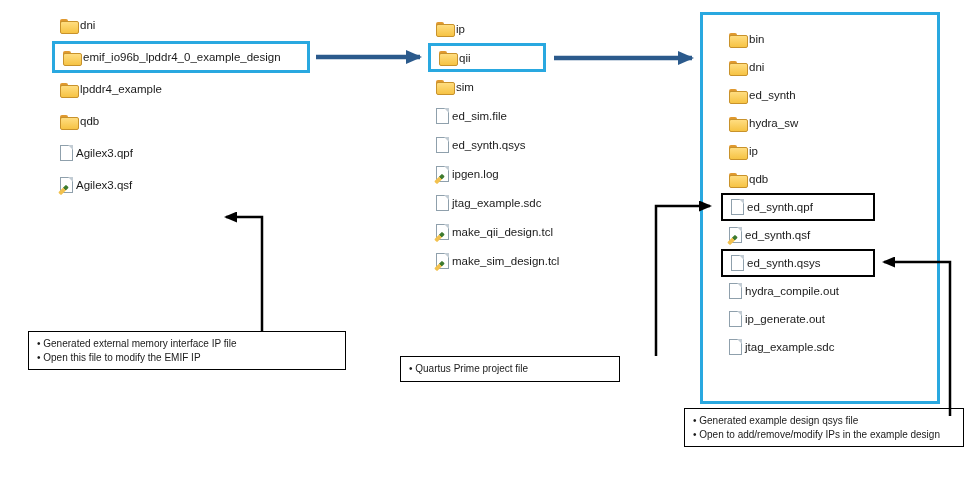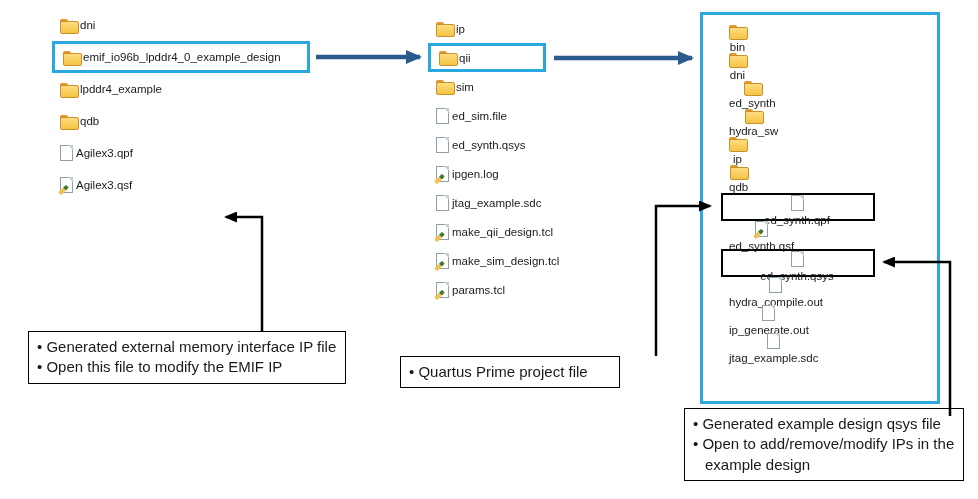--- a/index.html
+++ b/index.html
@@ -19,21 +19,21 @@
 
   
   .panel{position:absolute;}
   .row{
     display:flex;align-items:center;gap:3px;
     padding:0 10px 0 8px;width:fit-content;
     font-size:11.5px;white-space:nowrap;
   }
   .panel-left .row{height:32px;}
   .panel-mid  .row{height:29px;}
-  .panel-right .row{height:28px;margin-left:18px;flex-direction:column;}
+  .panel-right .row{height:28px;margin-left:18px;}
 
   .hl-blue{border:3px solid var(--highlight-blue);}
   .box-black{border:2px solid var(--arrow-black);}
   .panel-left .hl-blue{min-width:258px;}
   .panel-mid  .hl-blue{min-width:118px;}
   .panel-left .box-black{min-width:164px;}
   .panel-right .box-black{min-width:154px;}
 
   
   .icon{flex:none;display:inline-block;position:relative;}
@@ -56,21 +56,21 @@
 
   
   .big-blue-box{
     position:absolute;left:700px;top:12px;width:240px;height:392px;
     border:3px solid var(--highlight-blue);padding-top:10px;background:#fff;
   }
 
   
   .callout{
     position:absolute;background:#fff;border:1px solid #000;
-    font-size:15px;line-height:1.35;padding:5px 8px;
+    font-size:10px;line-height:1.35;padding:5px 8px;
   }
   .callout-line{padding-left:12px;text-indent:-12px;}
 
   
   #arrows{position:absolute;left:0;top:0;pointer-events:none;}
 </style>
 </head>
 <body>
 
 <div id="canvas">
@@ -131,24 +131,20 @@
       <span class="icon icon-file"></span>
       <span>jtag_example.sdc</span>
     </div>
     <div class="row">
       <span class="icon icon-file-edit"></span>
       <span>make_qii_design.tcl</span>
     </div>
     <div class="row">
       <span class="icon icon-file-edit"></span>
       <span>make_sim_design.tcl</span>
-    </div>
-    <div class="row">
-      <span class="icon icon-file-edit"></span>
-      <span>params.tcl</span>
     </div>
   </div>
 
   <div class="big-blue-box panel panel-right">
     <div class="row">
       <span class="icon icon-folder"></span>
       <span>bin</span>
     </div>
     <div class="row">
       <span class="icon icon-folder"></span>

